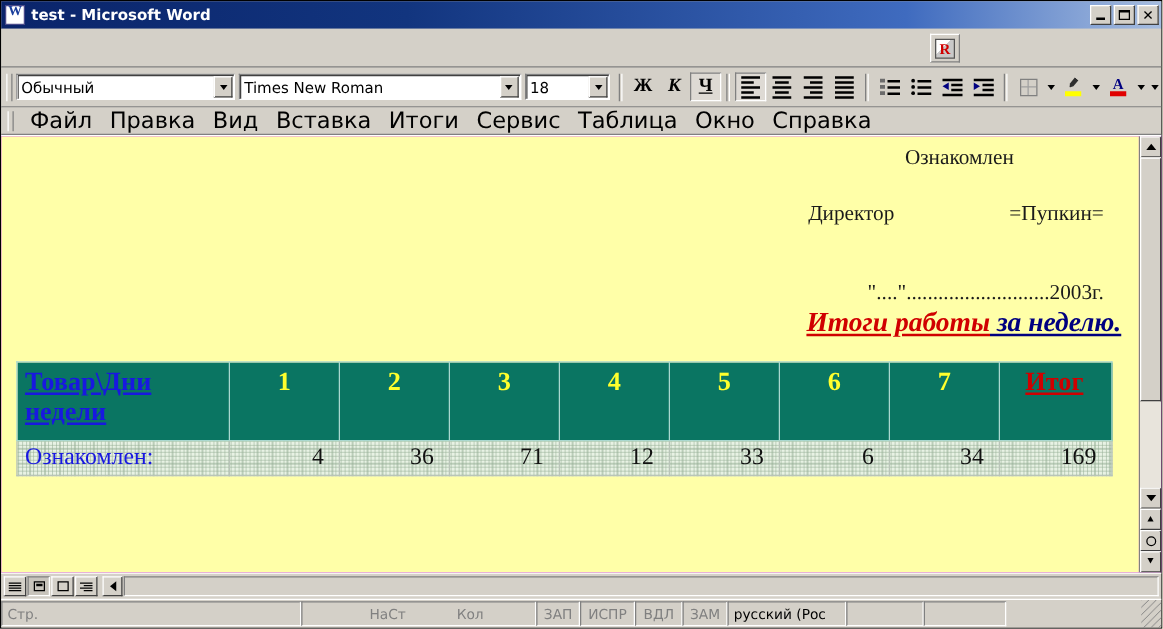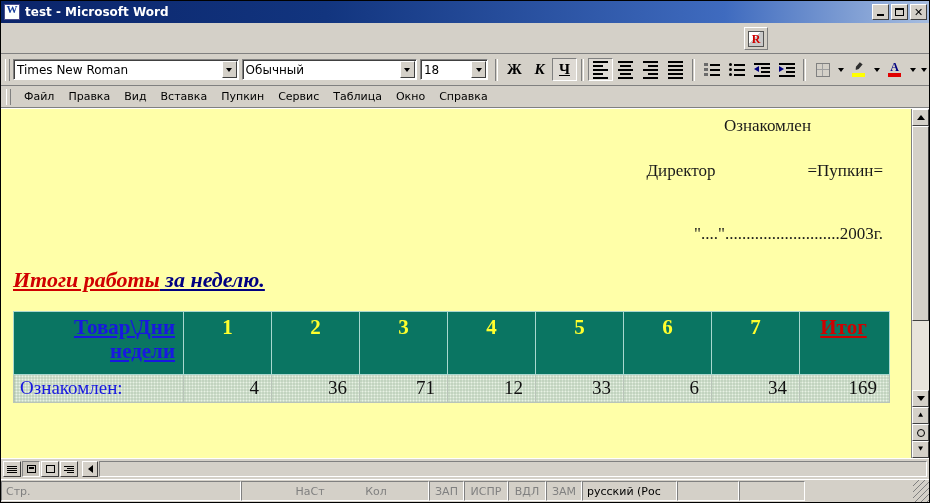--- a/index.html
+++ b/index.html
@@ -240,21 +240,21 @@
     display: flex; align-items: center;
     padding-left: 5px;
     flex: 0 0 auto;
   }
   .menubar .grip2 {
     width: 3px; height: 16px;
     border-left: 1px solid #ffffff; border-right: 1px solid #808080;
     margin-right: 6px;
   }
   .menu-item {
-    font-size: 11px; color: #000;
+    font-size: 18px; color: #000;
     padding: 1px 7px;
     font-family: "DejaVu Sans", sans-serif;
     white-space: nowrap;
   }
 
   
   .doc-area {
     flex: 1 1 auto;
     position: relative;
     background: #d946ef;
@@ -276,22 +276,21 @@
     color: #1a1a1a;
     line-height: 1.32;
     white-space: pre;
   }
   .hdr-1 { padding-right: 86px; }
   .hdr-2 { padding-right: 14px; }
   .hdr-2 .lbl-dir { margin-right: 92px; }
   .hdr-3 { padding-right: 14px; margin-top: 18px; }
 
   .doc-title {
-    text-align: left;
-    margin-top: 22px;
+    text-align: right;
     font-size: 22px;
     font-weight: bold;
     font-style: italic;
     white-space: nowrap;
   }
   .doc-title .t-red  { color: #d00000; text-decoration: underline; }
   .doc-title .t-blue { color: #000080; text-decoration: underline; }
 
   
   .wtable {
@@ -312,21 +311,21 @@
     height: 62px;
     vertical-align: top;
   }
   .th-inner {
     padding: 3px 8px 0 6px;
     font-size: 21px; font-weight: bold;
     font-family: "Liberation Serif", serif;
     line-height: 1.15;
   }
   .th-rowlabel {
-    color: #1818e0; text-decoration: underline; text-align: right;
+    color: #1818e0; text-decoration: underline; text-align: left;
   }
   .th-num { color: #ffff2d; text-align: center; padding-right: 0; padding-left: 0; }
   .th-total { color: #d00000; text-decoration: underline; text-align: center; }
 
   .wtable tbody td {
     background-color: #e8f2e4;
     background-image:
       repeating-linear-gradient(0deg, rgba(150,175,150,.55) 0 1px, transparent 1px 3px),
       repeating-linear-gradient(90deg, rgba(150,175,150,.55) 0 1px, transparent 1px 3px);
     height: 27px;
@@ -500,29 +499,29 @@
 
   <div class="toolbar-row1">
     <div class="plugin-btn">
       <span class="plugin-icon"></span>
     </div>
   </div>
 
   <div class="toolbar-row2">
     <div class="grip"></div>
 
-    <div class="combo combo-font">
-      <span class="cval">Times New Roman</span>
+    <div class="combo combo-style">
+      <span class="cval">Обычный</span>
       <span class="carrow">
         <span class="caret-down"></span>
       </span>
     </div>
 
-    <div class="combo combo-style">
-      <span class="cval">Обычный</span>
+    <div class="combo combo-font">
+      <span class="cval">Times New Roman</span>
       <span class="carrow">
         <span class="caret-down"></span>
       </span>
     </div>
 
     <div class="combo combo-size">
       <span class="cval">18</span>
       <span class="carrow">
         <span class="caret-down"></span>
       </span>
@@ -656,21 +655,21 @@
       <span class="caret-down"></span>
     </div>
   </div>
 
   <div class="menubar">
     <div class="grip2"></div>
     <div class="menu-item">Файл</div>
     <div class="menu-item">Правка</div>
     <div class="menu-item">Вид</div>
     <div class="menu-item">Вставка</div>
-    <div class="menu-item">Пупкин</div>
+    <div class="menu-item">Итоги</div>
     <div class="menu-item">Сервис</div>
     <div class="menu-item">Таблица</div>
     <div class="menu-item">Окно</div>
     <div class="menu-item">Справка</div>
   </div>
 
   <div class="doc-area">
 
     <div class="page">
 

